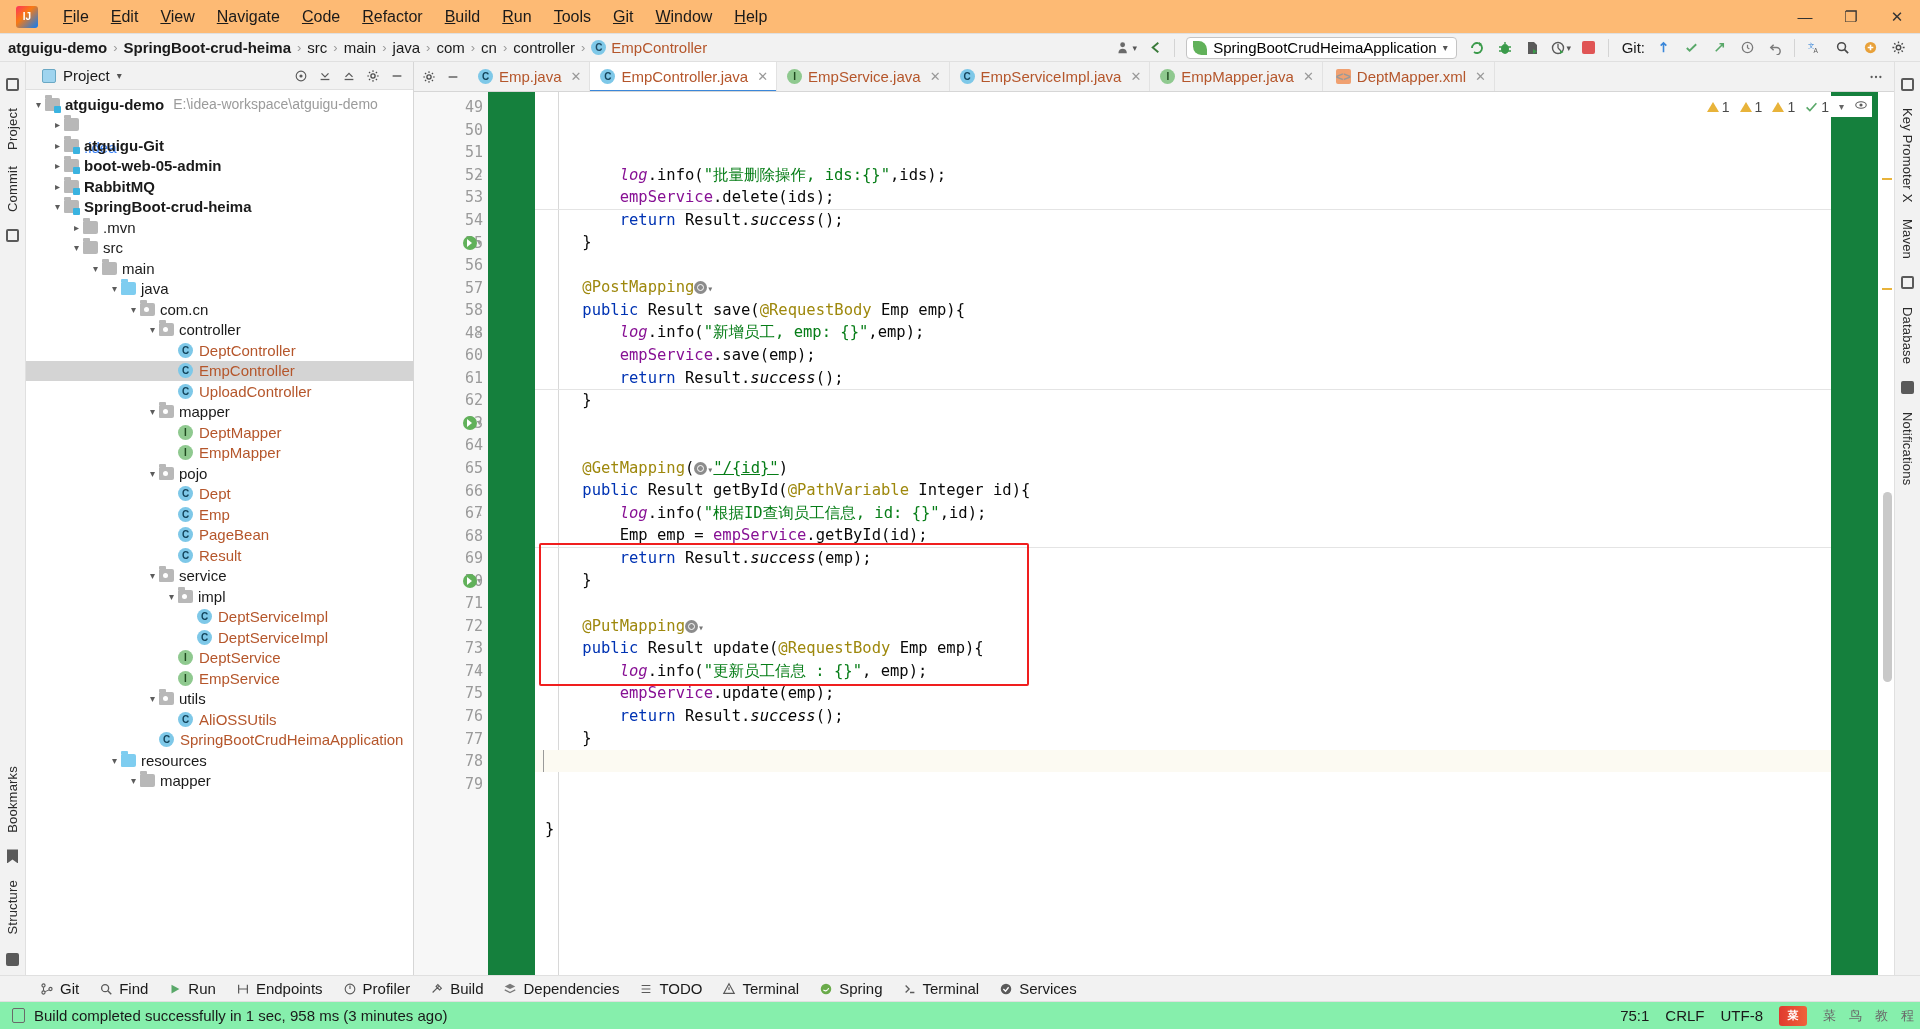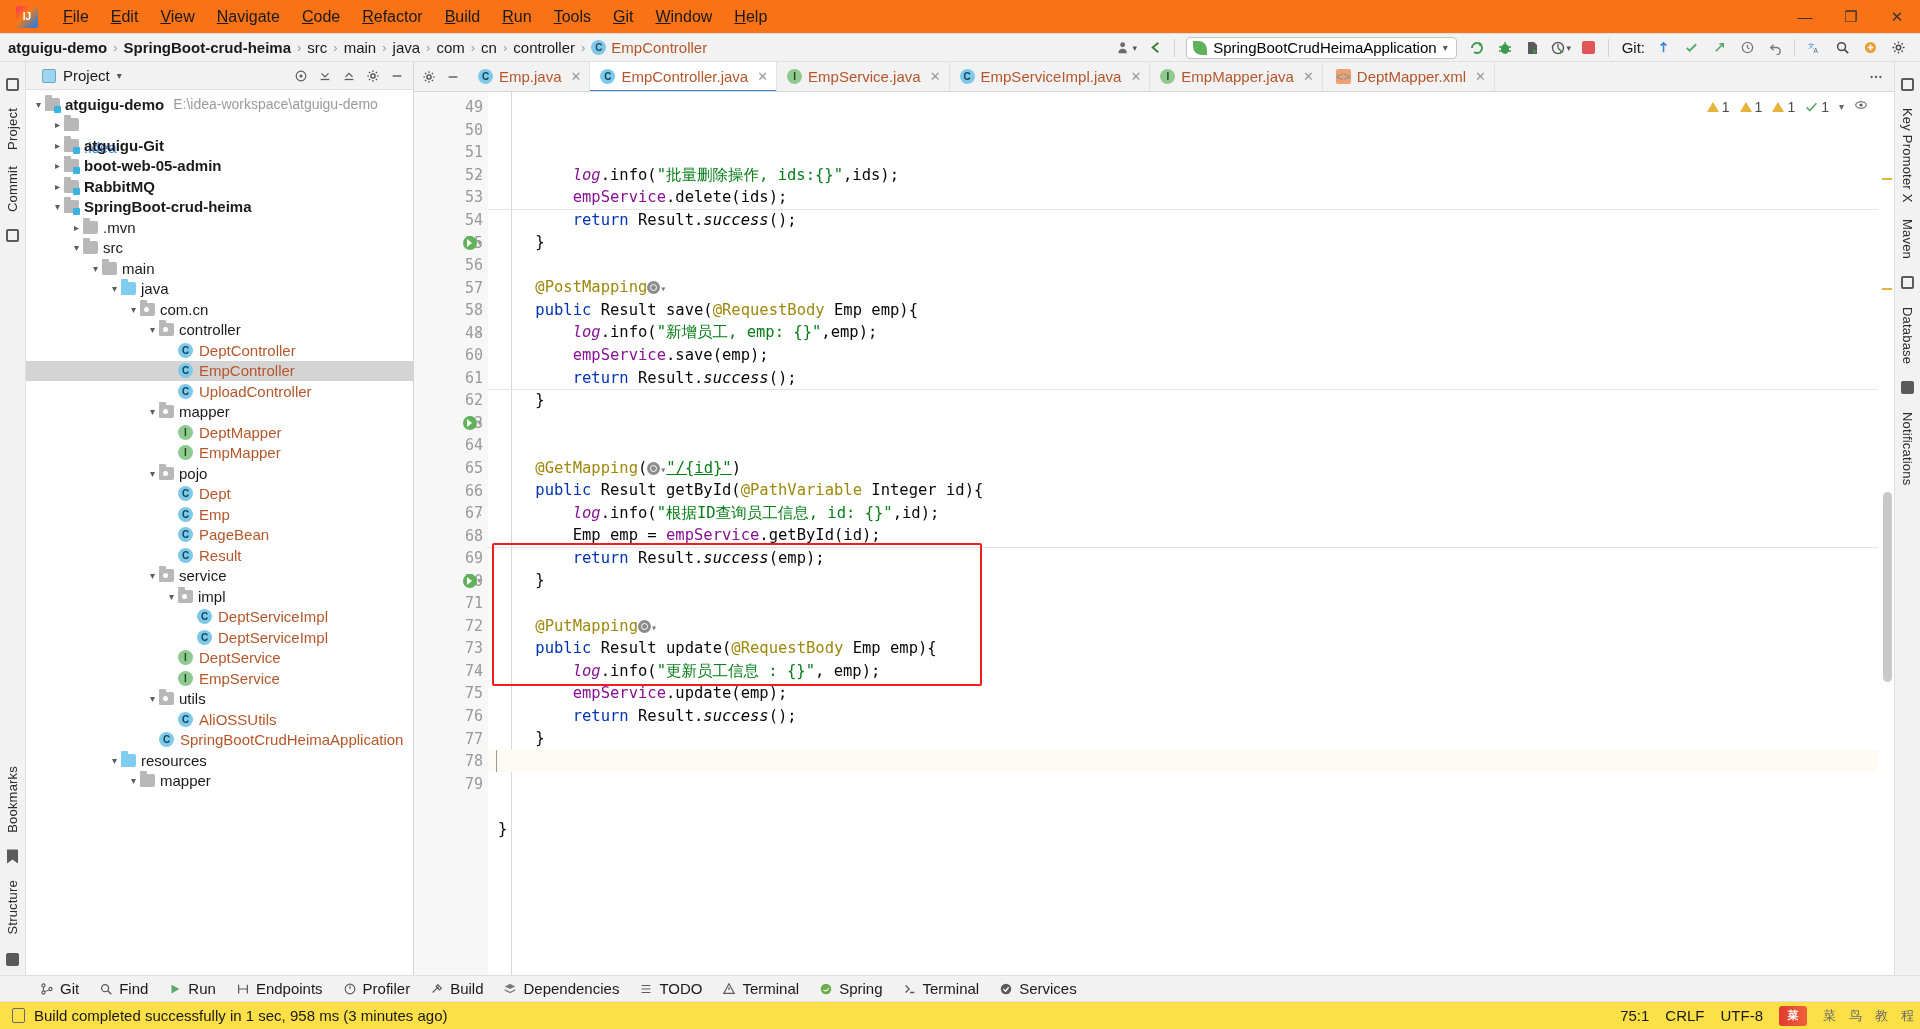--- a/index.html
+++ b/index.html
@@ -8,21 +8,21 @@
     font-family: "Liberation Sans", sans-serif;
     font-size: 16px;
     background:#f2f2f2;
     color:#000;
     -webkit-font-smoothing: antialiased;
   }
   .app { width:1920px; height:1029px; display:flex; flex-direction:column; background:#f2f2f2; }
 
   
   .titlebar {
-    height:28px; background:#f97316; display:flex; align-items:center;
+    height:28px; background:#fdba74; display:flex; align-items:center;
     border-bottom:1px solid #e0e0e0; flex:0 0 34px; position:relative;
   }
   .ij-logo {
     width:22px; height:22px; margin-left:16px; margin-right:14px; border-radius:3px;
     background:linear-gradient(135deg,#fe315d 0%,#f97a12 40%,#087cfa 100%);
     display:flex; align-items:center; justify-content:center;
     color:#fff; font-size:10px; font-weight:bold; font-family:"Liberation Sans",sans-serif;
   }
   .menu { display:flex; align-items:center; gap:0px; }
   .menu-item {
@@ -130,21 +130,21 @@
   .tb-ic { width:24px;height:24px;display:flex;align-items:center;justify-content:center;color:#4a4a4a;font-size:13px; }
   .tab {
     display:flex;align-items:center;gap:6px;padding:0 8px 0 10px;font-size:15px;
     border-right:1px solid #e2e2e2;color:#b5562b;white-space:nowrap;cursor:default;position:relative;
   }
   .tab.active { background:#fff; }
   .tab.active:after{content:"";position:absolute;left:0;right:0;bottom:-1px;height:2px;background:#3b87d9;}
   .tab .x { color:#999;font-size:13px;margin-left:3px; }
   .tabs-right { margin-left:auto;display:flex;align-items:center;padding-right:6px; }
 
-  .edit-main { flex:1 1 auto;display:flex;min-height:0;position:relative;background:#c2410c; }
+  .edit-main { flex:1 1 auto;display:flex;min-height:0;position:relative;background:#15803d;gap:47px; }
   .gutter {
     width:74px;flex:0 0 74px;background:#f7f7f7;border-right:0;position:relative;
     font-family:"DejaVu Sans Mono",monospace;font-size:15px;color:#9a9a9a;
     padding-top:4px;
   }
   .gl { height:22.55px;display:flex;align-items:center;justify-content:flex-end;padding-right:5px;position:relative; }
   .gl .gm { position:absolute;left:48px;width:16px;height:16px;display:flex;align-items:center;justify-content:center; }
   .gl .fold-ic { position:absolute;left:62px;color:#9a9a9a;font-size:11px; }
   .runmark { width:14px;height:14px;border-radius:50%;background:#61b15a;position:relative;}
   .runmark:after{content:"";position:absolute;left:4px;top:3px;border-left:5px solid #fff;border-top:4px solid transparent;border-bottom:4px solid transparent;}
@@ -193,21 +193,21 @@
 
   
   .toolwin {
     height:26px;flex:0 0 26px;background:#f2f2f2;border-top:1px solid #e0e0e0;
     display:flex;align-items:center;padding-left:30px;gap:0;font-size:15px;
   }
   .tw {
     display:flex;align-items:center;gap:6px;padding:2px 10px;color:#1a1a1a;white-space:nowrap;cursor:default;
   }
   .statusbar {
-    height:28px;flex:0 0 28px;background:#fde047;border-top:1px solid #e0e0e0;
+    height:28px;flex:0 0 28px;background:#86efac;border-top:1px solid #e0e0e0;
     display:flex;align-items:center;padding:0 6px 0 12px;font-size:15px;color:#1a1a1a;
   }
   .sb-right{margin-left:auto;display:flex;align-items:center;gap:16px;}
   .sb-i{display:flex;align-items:center;gap:6px;}
   .wm {
     width:28px;height:20px;border-radius:3px;background:linear-gradient(90deg,#e03a2f,#f0623a);
     color:#fff;font-size:11px;display:flex;align-items:center;justify-content:center;font-weight:bold;
   }
   .wm-txt{color:#6a6a6a;font-size:13px;}
   .docicon{width:13px;height:15px;border:1.5px solid #6a6a6a;border-radius:2px;display:inline-block;}

